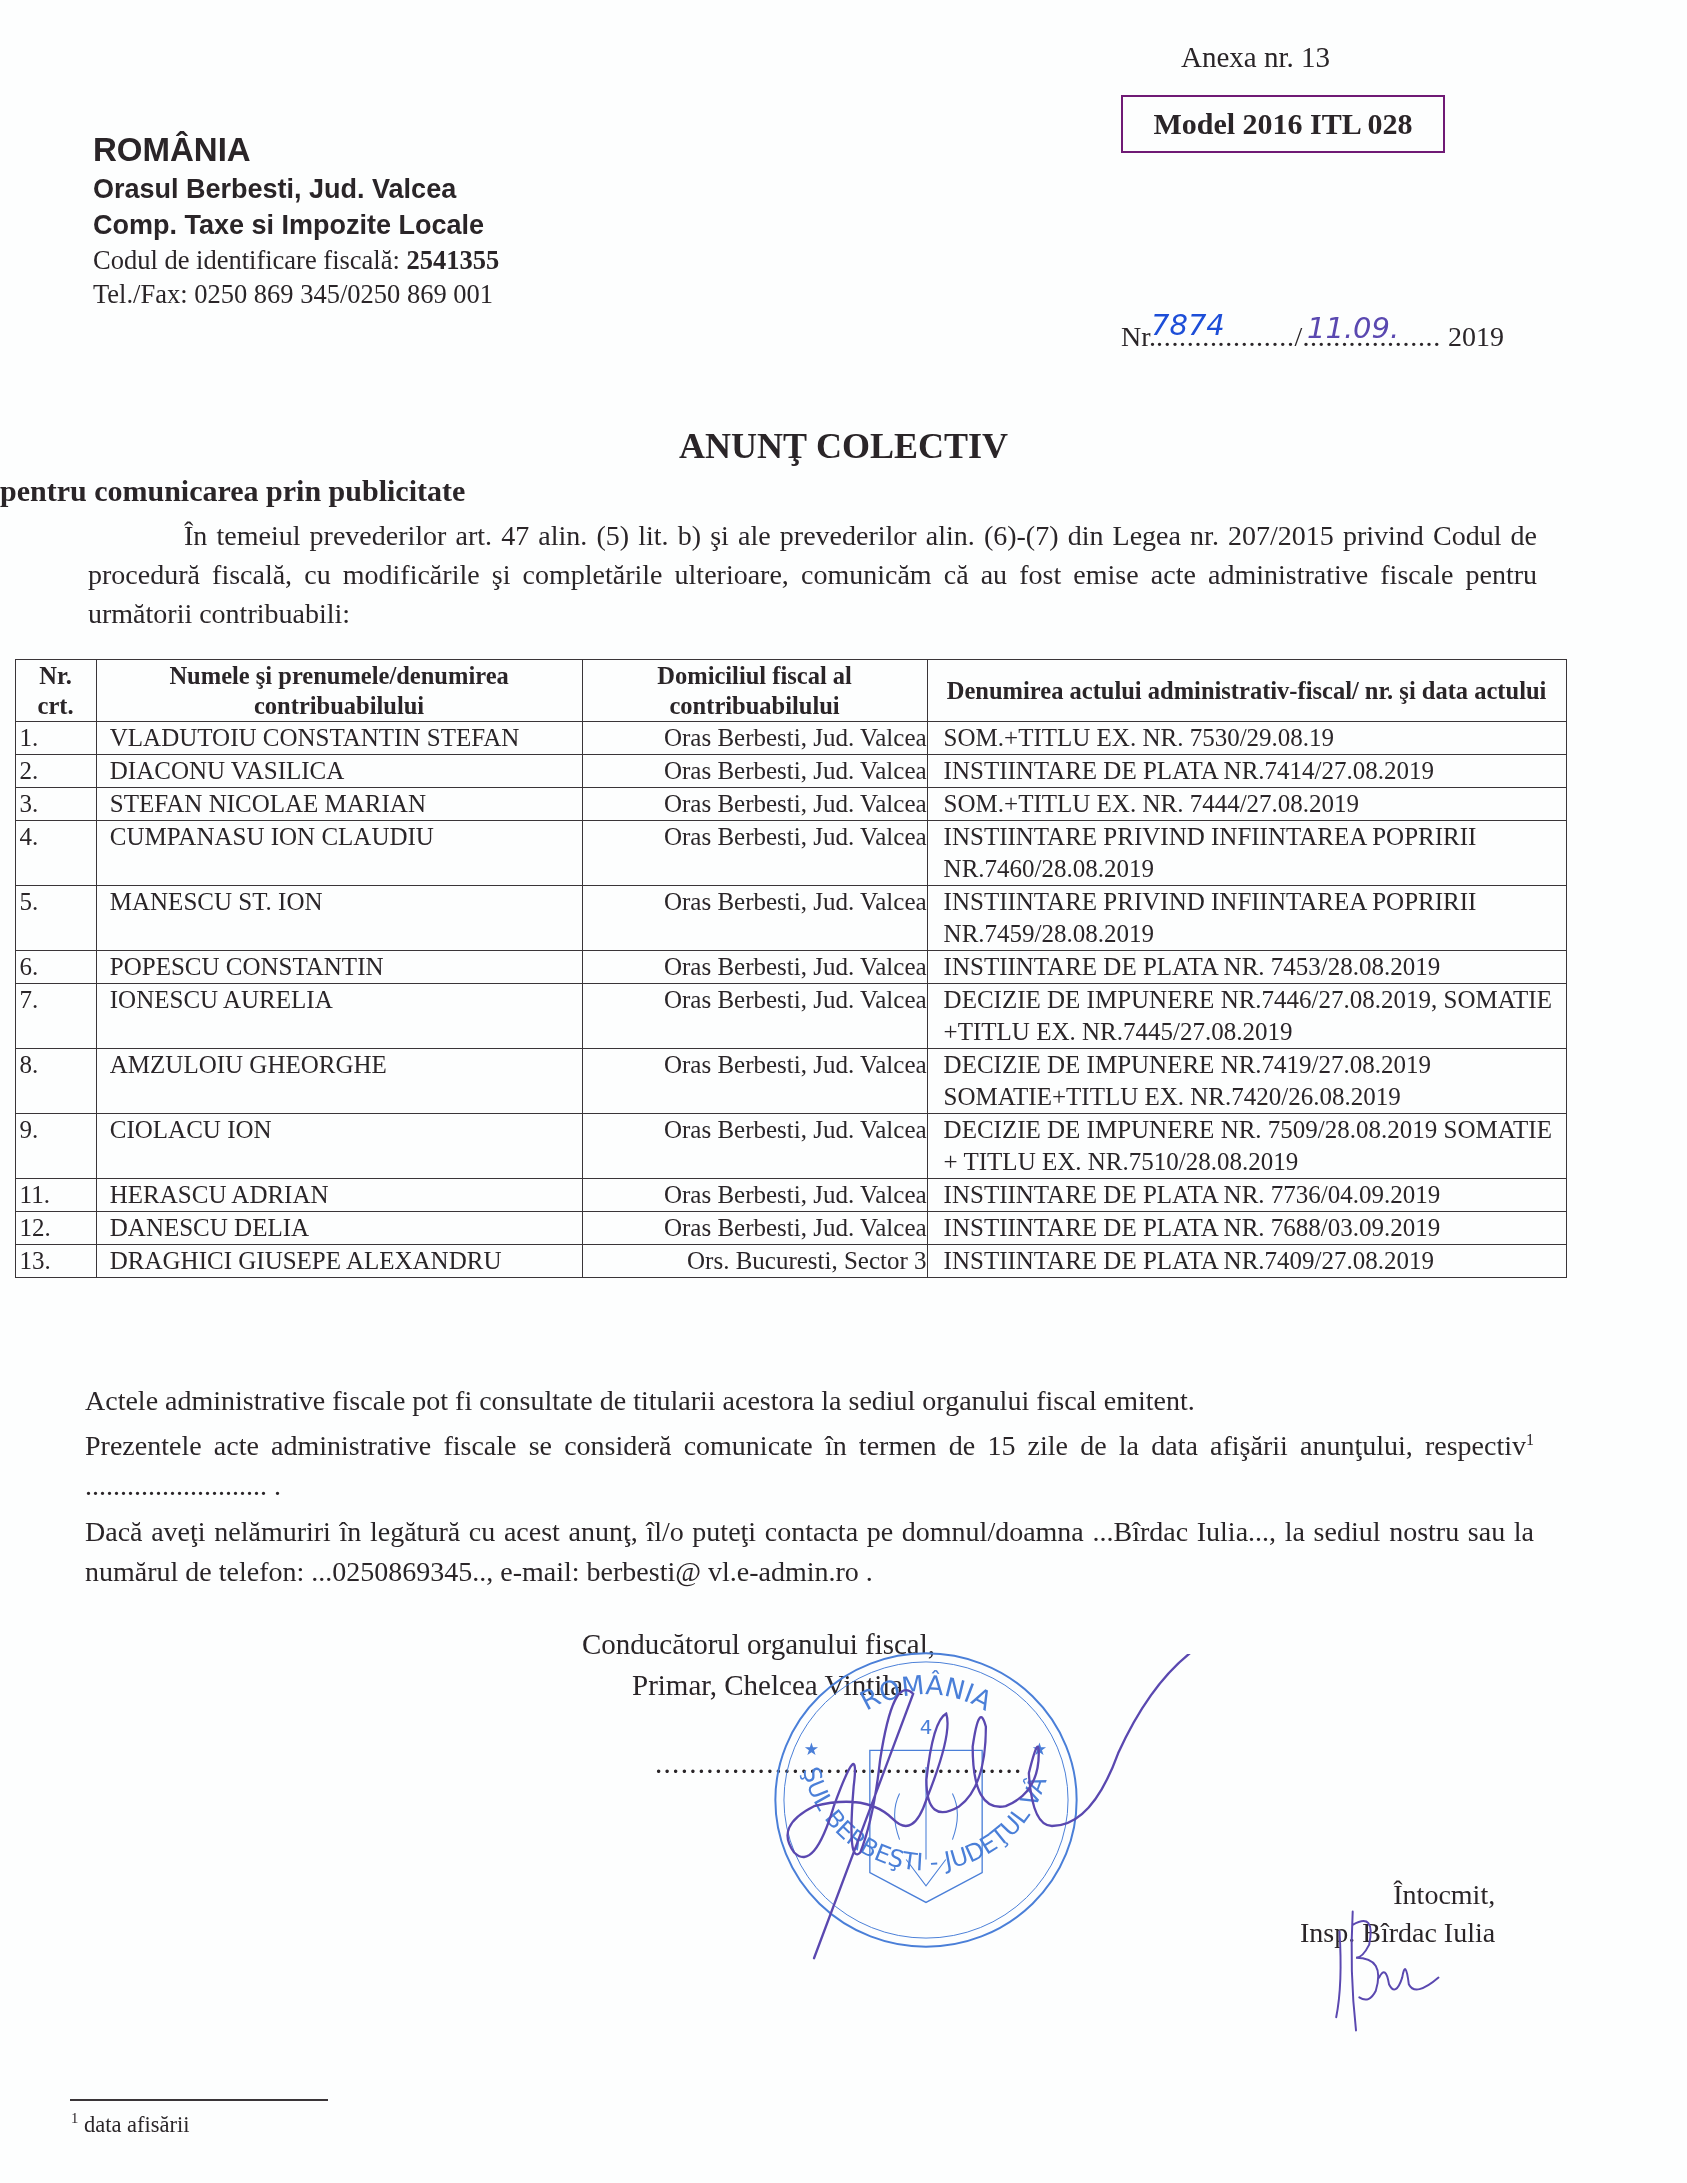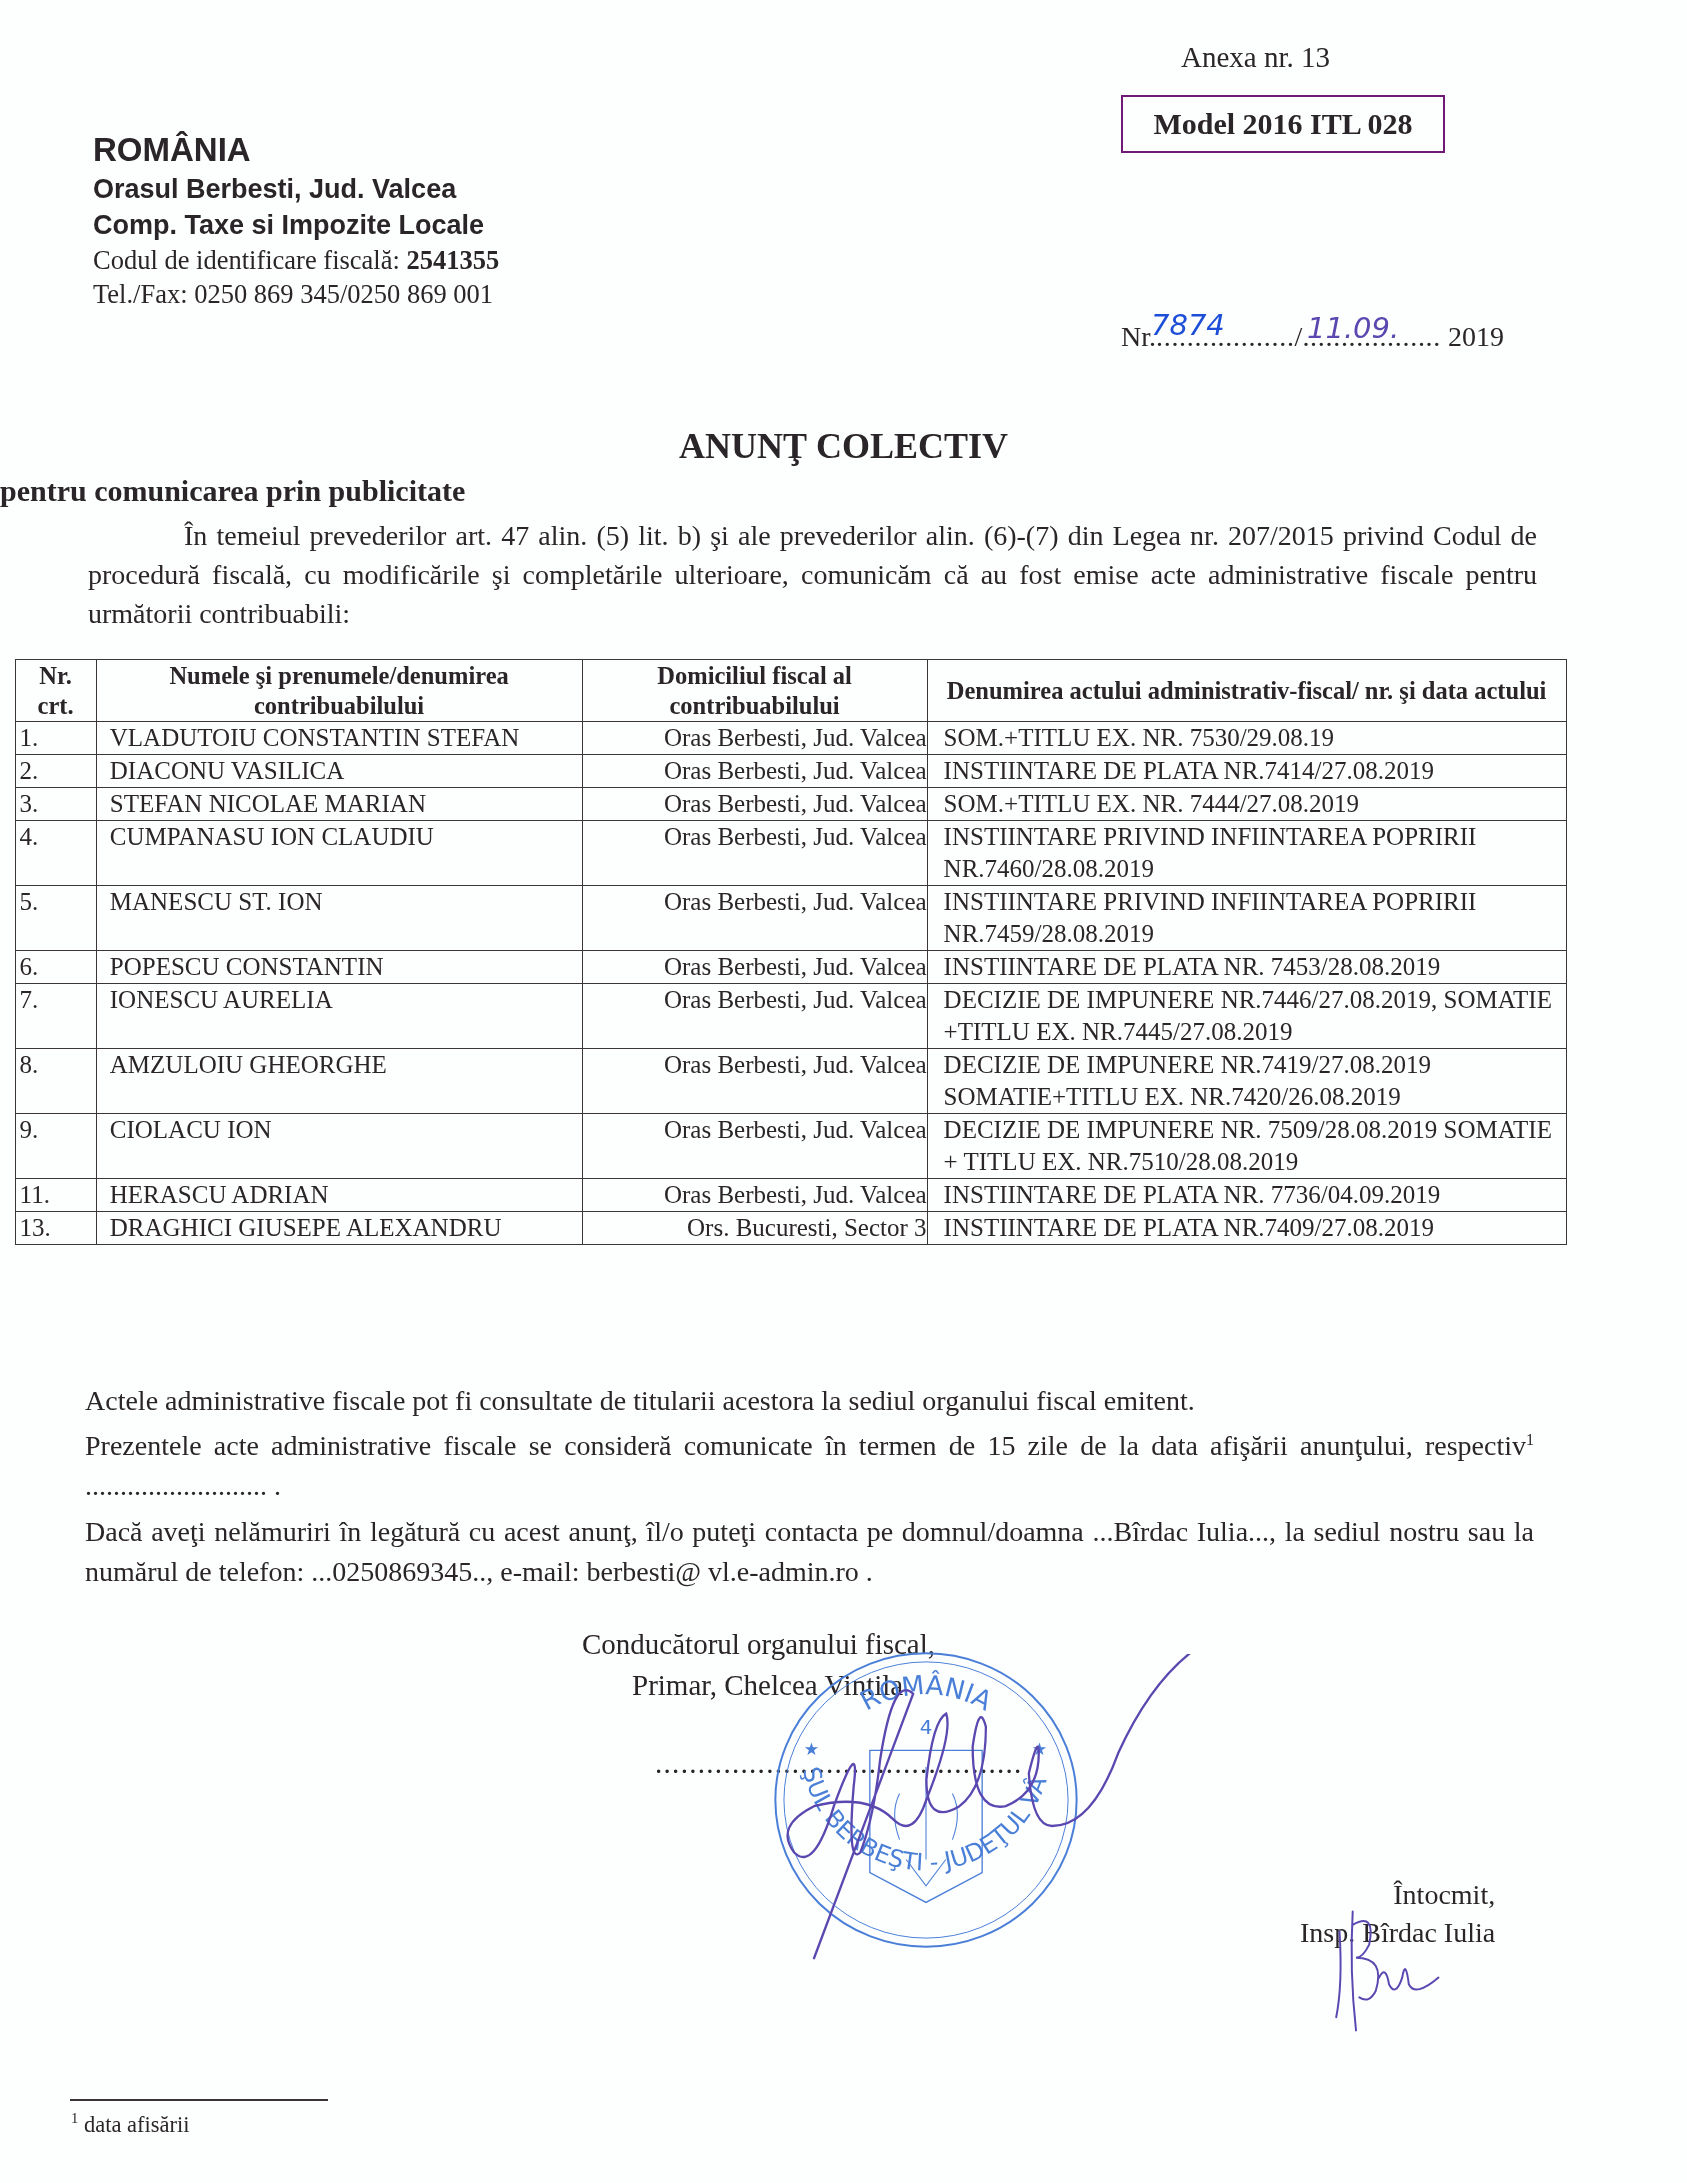--- a/index.html
+++ b/index.html
@@ -182,20 +182,26 @@
         <td class="nr">9.</td>
         <td class="name">CIOLACU ION</td>
         <td class="dom">Oras Berbesti, Jud. Valcea</td>
         <td class="act">DECIZIE DE IMPUNERE NR. 7509/28.08.2019 SOMATIE + TITLU EX. NR.7510/28.08.2019</td>
       </tr>
       <tr>
         <td class="nr">11.</td>
         <td class="name">HERASCU ADRIAN</td>
         <td class="dom">Oras Berbesti, Jud. Valcea</td>
         <td class="act">INSTIINTARE DE PLATA NR. 7736/04.09.2019</td>
+      </tr>
+      <tr>
+        <td class="nr">12.</td>
+        <td class="name">DANESCU DELIA</td>
+        <td class="dom">Oras Berbesti, Jud. Valcea</td>
+        <td class="act">INSTIINTARE DE PLATA NR. 7688/03.09.2019</td>
       </tr>
       <tr>
         <td class="nr">13.</td>
         <td class="name">DRAGHICI  GIUSEPE ALEXANDRU</td>
         <td class="dom">Ors. Bucuresti, Sector 3</td>
         <td class="act">INSTIINTARE DE PLATA NR.7409/27.08.2019</td>
       </tr>
     </tbody>
 </table>
 

